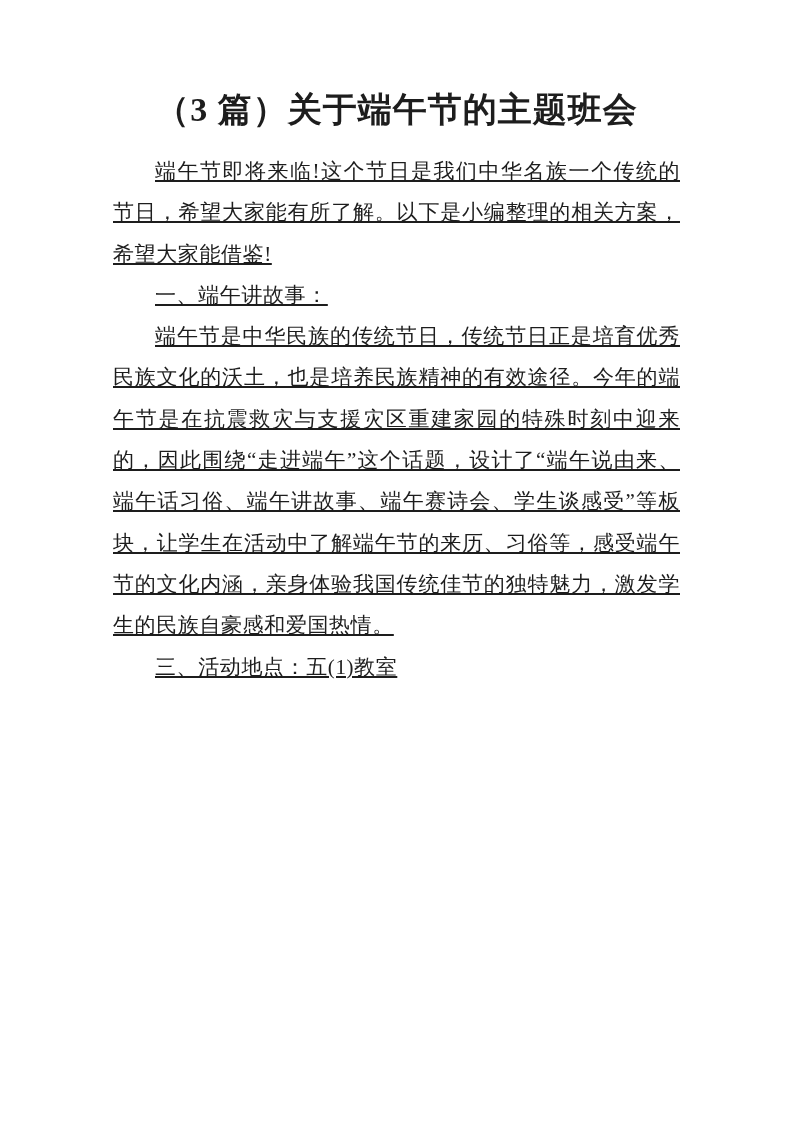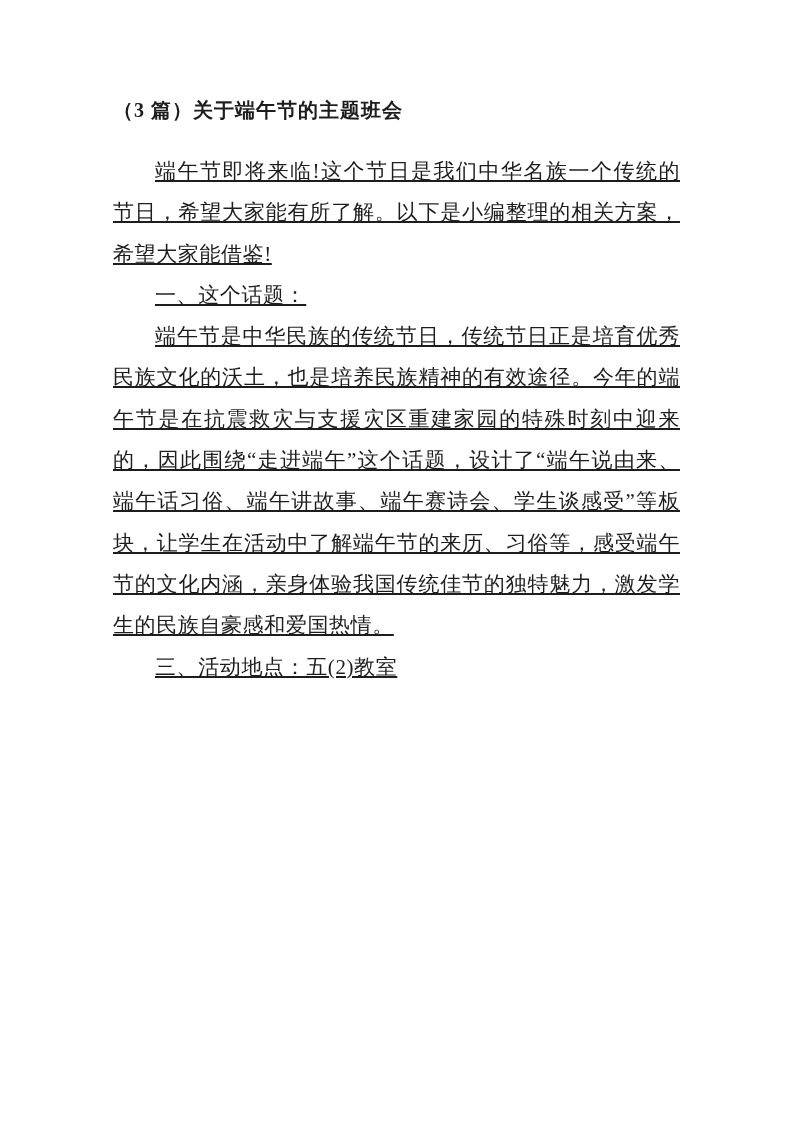--- a/index.html
+++ b/index.html
@@ -16,24 +16,24 @@
     position: relative;
     width: 793px;
     height: 1122px;
     background: var(--page-bg, #ffffff);
     box-sizing: border-box;
     padding: 86px 113px 0 113px;
     overflow: hidden;
   }
   .doc-title {
     margin: 0 0 17px 0;
-    font-size: 20px;
+    font-size: 34px;
     font-weight: bold;
     line-height: 48px;
-    text-align: left;
+    text-align: center;
     letter-spacing: 1px;
     color: var(--text-color, #1d1d1d);
   }
   .doc-body p {
     margin: 0;
     font-size: 21px;
     line-height: 41.3px;
     letter-spacing: 0.6px;
     color: var(--text-color, #1d1d1d);
     text-align: justify;
@@ -42,17 +42,17 @@
     text-decoration: underline;
   }
 </style>
 </head>
 <body>
 
 <div class="page">
   <h1 class="doc-title">（3 篇）关于端午节的主题班会</h1>
   <div class="doc-body" id="doc-body">
       <p>端午节即将来临!这个节日是我们中华名族一个传统的节日，希望大家能有所了解。以下是小编整理的相关方案，希望大家能借鉴!</p>
-      <p>一、这个话题：</p>
+      <p>一、端午讲故事：</p>
       <p>端午节是中华民族的传统节日，传统节日正是培育优秀民族文化的沃土，也是培养民族精神的有效途径。今年的端午节是在抗震救灾与支援灾区重建家园的特殊时刻中迎来的，因此围绕“走进端午”这个话题，设计了“端午说由来、端午话习俗、端午讲故事、端午赛诗会、学生谈感受”等板块，让学生在活动中了解端午节的来历、习俗等，感受端午节的文化内涵，亲身体验我国传统佳节的独特魅力，激发学生的民族自豪感和爱国热情。</p>
-      <p>三、活动地点：五(2)教室</p>
+      <p>三、活动地点：五(1)教室</p>
     </div>
 </div>
 
 </body></html>

